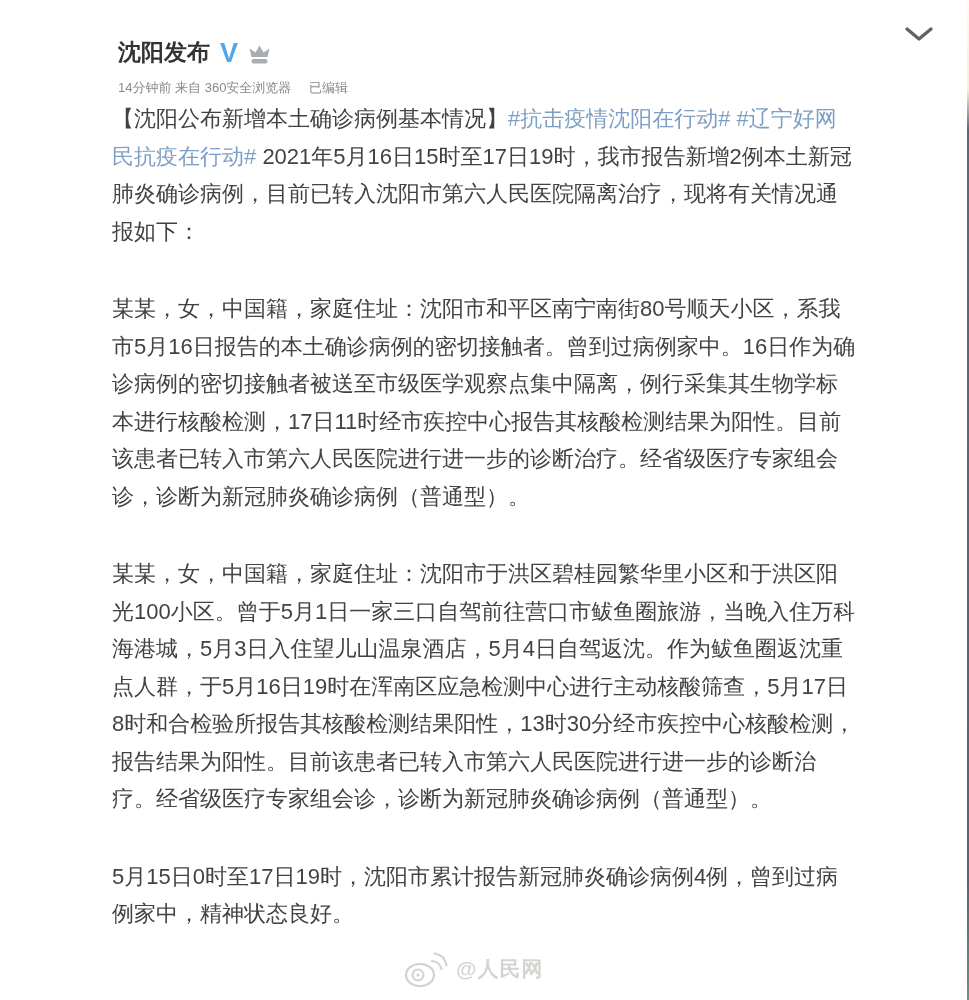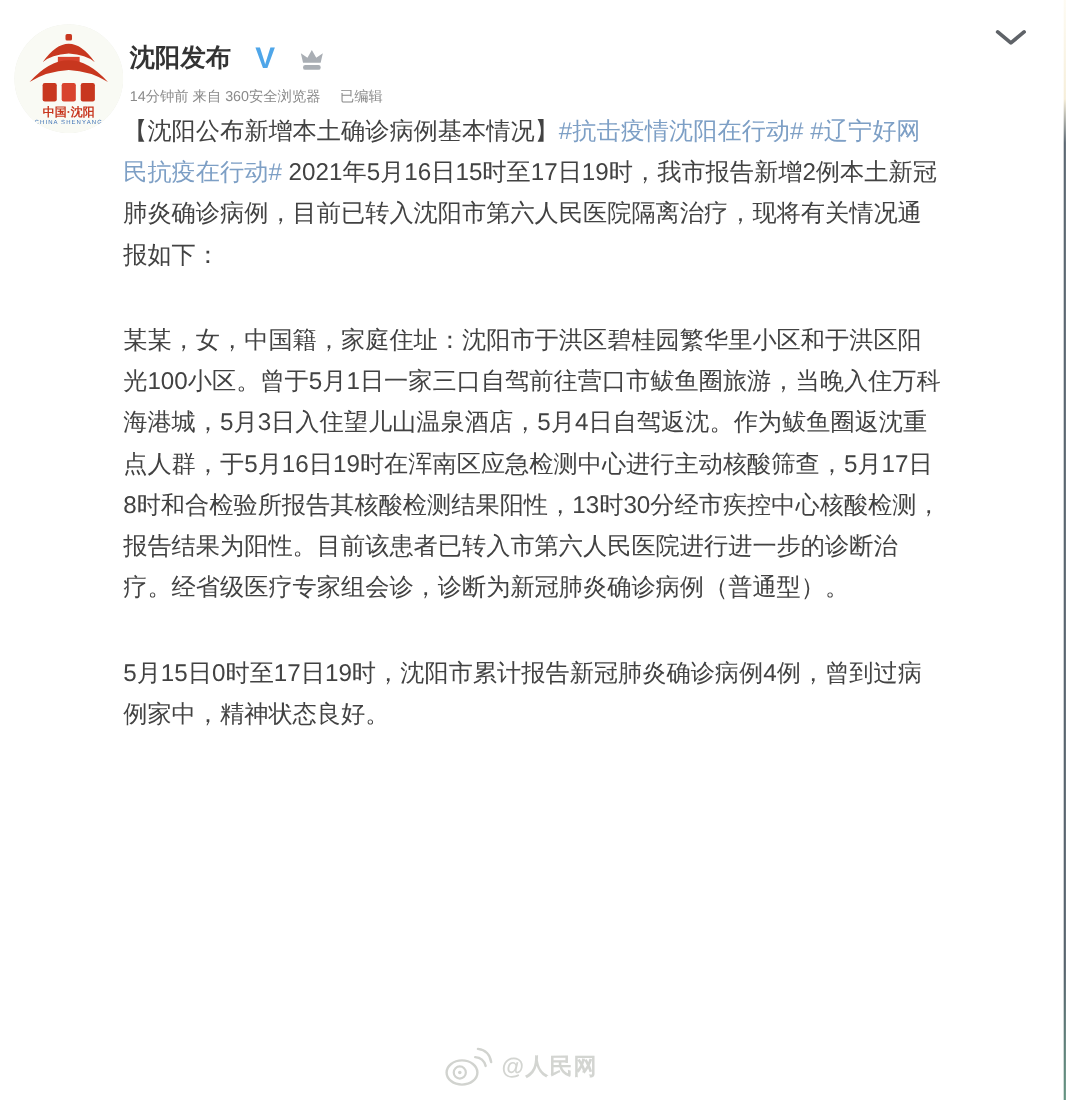--- a/index.html
+++ b/index.html
@@ -17,21 +17,21 @@
     opacity:.8;
   }
 
   
   .avatar{
     position:absolute;left:13px;top:22px;width:99px;height:99px;border-radius:50%;
     background:#f9faf4;box-shadow:0 0 0 1px rgba(0,0,0,.04) inset;overflow:hidden;cursor:pointer;
   }
   .name-row{
     position:absolute;left:118px;top:36px;height:32px;
-    display:flex;align-items:center;gap:22px;justify-content:flex-end;
+    display:flex;align-items:center;gap:10px;justify-content:flex-end;
   }
   .author{font-size:23px;font-weight:700;color:#333333;cursor:pointer;}
   .vbadge{font-size:27px;font-weight:800;color:#4fa6e9;line-height:1;transform:translateY(1px);}
   .crown{display:inline-flex;align-items:center;transform:translateY(2px);}
   .meta{position:absolute;left:118px;top:79px;font-size:13px;color:#8a8a8a;}
   .meta .edited{margin-left:14px;}
   .chevron{position:absolute;left:903px;top:24px;width:32px;height:20px;cursor:pointer;display:flex;align-items:center;justify-content:center;}
 
   
   .content{
@@ -50,34 +50,20 @@
   }
   .watermark .wm-text{font-size:21px;font-weight:700;color:#ccceca;letter-spacing:1px;}
 </style>
 </head>
 <body>
 
 <div class="post">
 
   <div class="right-edge"></div>
 
-  <div class="avatar">
-    <svg width="99" height="99" viewBox="0 0 100 100">
-      <circle cx="50" cy="50" r="50" fill="#f9faf4"></circle>
-      <rect x="47" y="9" width="6" height="6" rx="1.5" fill="#c8371f"></rect>
-      <path d="M26 35 Q38 18 50 18 Q62 18 74 35 Q66 28 50 27 Q34 28 26 35 Z" fill="#c8371f"></path>
-      <rect x="40" y="30" width="20" height="6" fill="#d8432e"></rect>
-      <path d="M14 53 Q32 33 50 33 Q68 33 86 53 Q70 43 50 42 Q30 43 14 53 Z" fill="#c8371f"></path>
-      <rect x="26" y="54" width="13" height="17" rx="2" fill="#c8371f"></rect>
-      <rect x="43.5" y="54" width="13" height="17" rx="2" fill="#d8432e"></rect>
-      <rect x="61" y="54" width="13" height="17" rx="2" fill="#c8371f"></rect>
-      <text x="50" y="84" text-anchor="middle" font-size="11" font-weight="bold" fill="#c8371f">中国·沈阳</text>
-      <text x="50" y="92" text-anchor="middle" font-size="5.5" letter-spacing="1" fill="#3a6fb5">CHINA SHENYANG</text>
-    </svg>
-  </div>
 
   <div class="name-row">
     <span class="author">沈阳发布</span>
     <span class="vbadge">V</span>
     <span class="crown">
       <svg width="23" height="21" viewBox="0 0 23 21">
         <path d="M3.5 13 L1.5 4.5 L7.5 8.5 L11.5 1.5 L15.5 8.5 L21.5 4.5 L19.5 13 Z" fill="#a9aeb4"></path>
         <rect x="3.5" y="15" width="16" height="4.5" rx="2" fill="#a9aeb4"></rect>
       </svg>
     </span>
@@ -93,20 +79,21 @@
       <polyline points="3,3 15,13 27,3" stroke="#5f6368" stroke-width="3.4" stroke-linecap="round" stroke-linejoin="round"></polyline>
     </svg>
   </div>
 
   <div class="content">
     <p><span>【沈阳公布新增本土确诊病例基本情况】</span><a class="hashtag">#抗击疫情沈阳在行动#</a>
       <a class="hashtag">#辽宁好网民抗疫在行动#</a>
       <span>2021年5月16日15时至17日19时，我市报告新增2例本土新冠肺炎确诊病例，目前已转入沈阳市第六人民医院隔离治疗，现将有关情况通报如下：</span></p>
 
 
+    <p>某某，女，中国籍，家庭住址：沈阳市和平区南宁南街80号顺天小区，系我市5月16日报告的本土确诊病例的密切接触者。曾到过病例家中。16日作为确诊病例的密切接触者被送至市级医学观察点集中隔离，例行采集其生物学标本进行核酸检测，17日11时经市疾控中心报告其核酸检测结果为阳性。目前该患者已转入市第六人民医院进行进一步的诊断治疗。经省级医疗专家组会诊，诊断为新冠肺炎确诊病例（普通型）。</p>
 
     <p>某某，女，中国籍，家庭住址：沈阳市于洪区碧桂园繁华里小区和于洪区阳光100小区。曾于5月1日一家三口自驾前往营口市鲅鱼圈旅游，当晚入住万科海港城，5月3日入住望儿山温泉酒店，5月4日自驾返沈。作为鲅鱼圈返沈重点人群，于5月16日19时在浑南区应急检测中心进行主动核酸筛查，5月17日8时和合检验所报告其核酸检测结果阳性，13时30分经市疾控中心核酸检测，报告结果为阳性。目前该患者已转入市第六人民医院进行进一步的诊断治疗。经省级医疗专家组会诊，诊断为新冠肺炎确诊病例（普通型）。</p>
 
     <p>5月15日0时至17日19时，沈阳市累计报告新冠肺炎确诊病例4例，曾到过病例家中，精神状态良好。</p>
   </div>
 
   <div class="watermark">
     <svg width="48" height="42" viewBox="0 0 48 42" fill="none">
       <ellipse cx="19" cy="27" rx="14" ry="11" stroke="#caccc7" stroke-width="2.2"></ellipse>
       <circle cx="17" cy="27" r="5.5" stroke="#caccc7" stroke-width="2"></circle>

